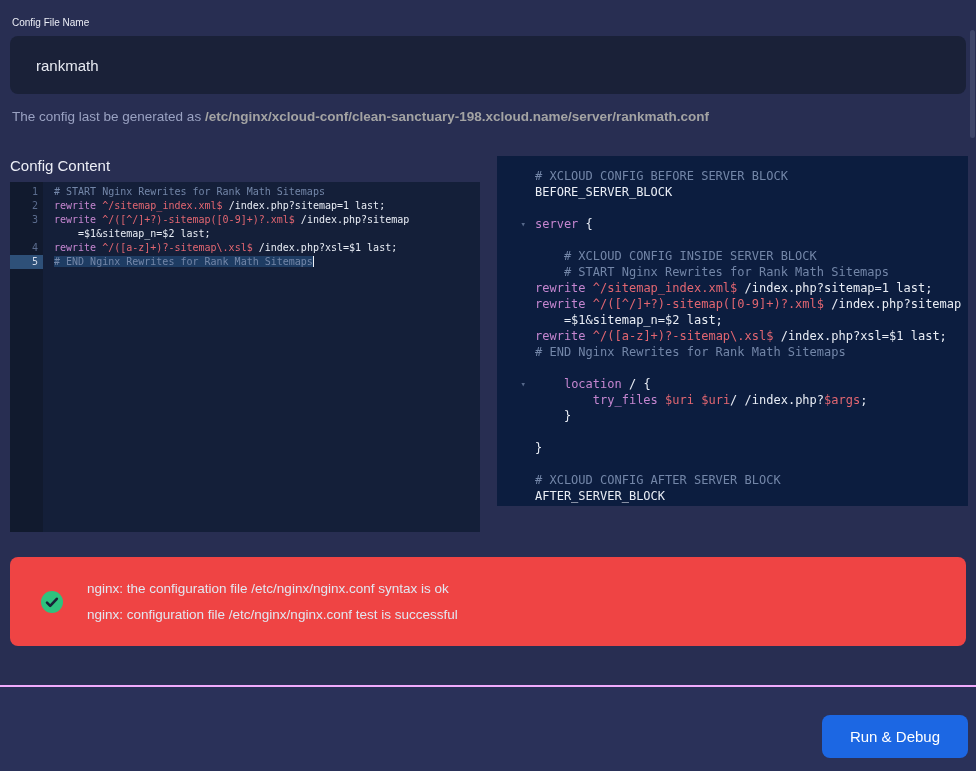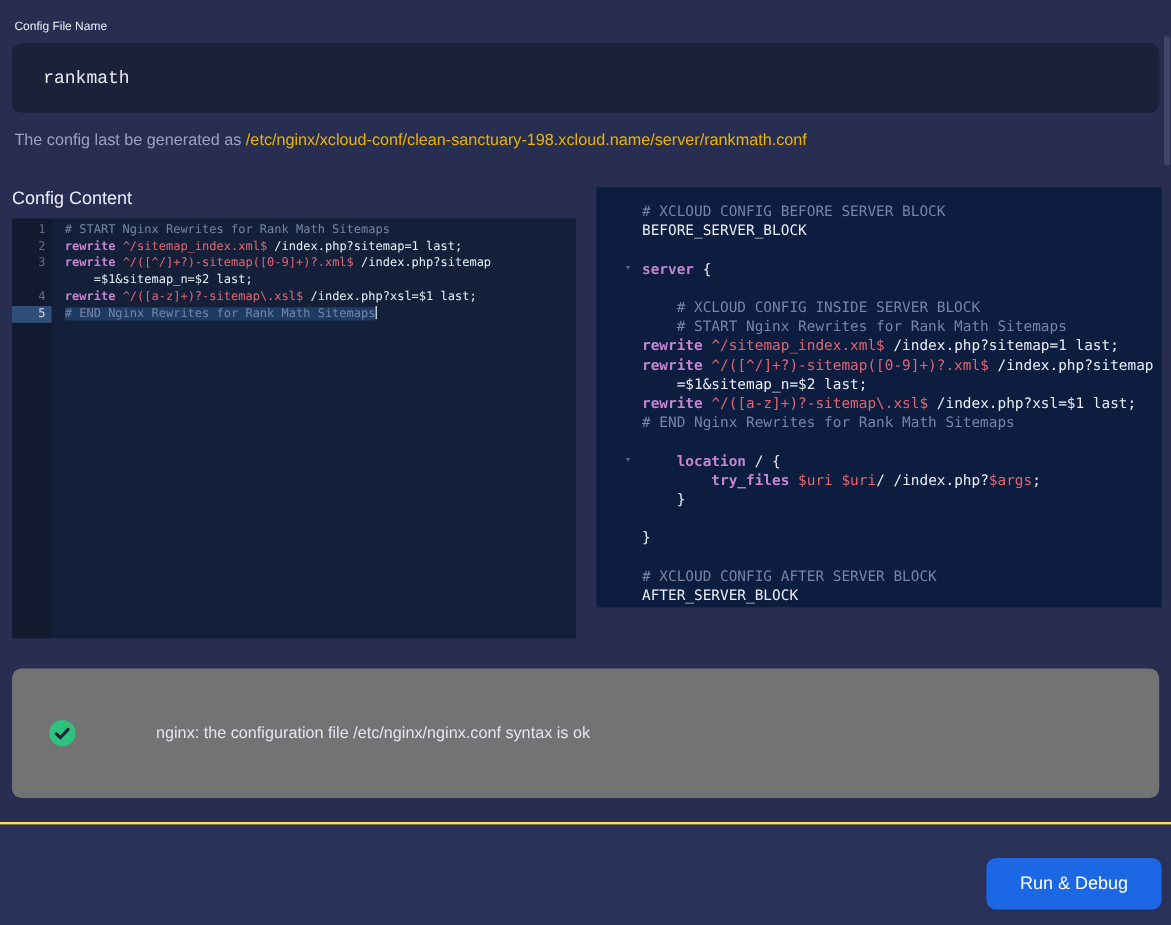--- a/index.html
+++ b/index.html
@@ -8,25 +8,25 @@
     background:#282e52;
     font-family:"Liberation Sans", sans-serif;
     color:#e8ebf4;
     overflow:hidden;
     position:relative;
   }
   .field-label { display:block; margin:12px 12px 0; font-size:10px; line-height:21px; color:#eceef6; }
   .name-input {
     display:block; margin:3px 10px 0; width:956px; height:58px;
     background:#1a2138; border:none; border-radius:8px;
-    color:#e8ebf2; font-size:15px; font-family:Liberation Mono, monospace;
+    color:#e8ebf2; font-size:15px; font-family:Liberation Sans, sans-serif;
     padding:0 26px; outline:none;
   }
   .hint { margin:14px 12px 0; font-size:13.5px; line-height:18px; color:#9aa2c2; }
-  .hint b { color:#eab308; font-weight:400;margin-top:38px; }
+  .hint b { color:#a3a3a3; font-weight:700;margin-top:38px; }
 
   .cols { display:flex; gap:17px; margin:30px 8px 0 10px; }
   .col-left { width:470px; flex:none; }
   .col-right { flex:1; min-width:0; }
   .col-label { font-size:15px; line-height:20px; color:#eceef6; margin-bottom:6px; }
 
   .editor {
     height:350px; overflow:hidden;
     font-family:"DejaVu Sans Mono", monospace;
     white-space:pre;
@@ -42,37 +42,37 @@
   .editor-left .code { padding-left:11px; }
   .editor-left .row.selected .gut { background:#2e5078; color:#d3dbe9; }
   .editor-left .selbg { background:#1e3c63; }
 
   .editor-right { background:#0c1d3f; font-size:12px; padding-top:12px; }
   .editor-right .row { height:16px; line-height:16px; }
   .editor-right .gut { width:38px; padding-right:9px; }
   .editor-right .gut.fold { color:#56688a; font-size:9px; }
 
   .c-txt { color:#e9edf5; }
-  .c-kw  { color:#c586d0;font-weight:bold; }
+  .c-kw  { color:#c586d0; }
   .c-re  { color:#e26671; }
   .c-cmt { color:#7386a8; }
   .cursor { display:inline-block; width:1.5px; height:11px; background:#eef1f7; vertical-align:-2px; }
 
   .status-box {
-    margin:25px 10px 0; width:956px; height:108px;
-    background:#737373; border-radius:8px;
-    display:flex; align-items:center; padding:0 0 0 31px;gap:43px;
+    margin:25px 10px 0; width:956px; height:89px;
+    background:#ef4444; border-radius:8px;
+    display:flex; align-items:center; padding:0 0 0 31px;
   }
   .status-icon { flex:none; width:22px; height:22px; margin-right:24px; }
   .status-lines { font-size:13.5px; line-height:18px; color:#e2e6f0; }
   .status-lines div + div { margin-top:8px; }
 
   .footer {
     position:absolute; left:0; right:0; bottom:0; top:685px;
-    background:#2a3159; border-top:2px solid #fde047;
+    background:#2a3159; border-top:2px solid #f0abfc;
     display:flex; justify-content:flex-end; align-items:flex-start;
     gap:25px; padding:28px 8px 0 0;
   }
   .btn {
     height:43px; padding:0 28px; border:none; border-radius:8px;
     font-family:"Liberation Sans", sans-serif; font-size:15px; color:#ffffff;
     cursor:pointer;
   }
   .btn-run  { background:#1c67e3; }
   .btn-save { background:#10b173; }
@@ -101,20 +101,21 @@
   </div>
 </div>
 
 <div class="status-box">
   <svg class="status-icon" viewBox="0 0 22 22">
     <circle cx="11" cy="11" r="11" fill="#2ec27e"></circle>
     <path d="M6 11.6l3.2 3.2 6.6-7" stroke="#1a2138" stroke-width="2.6" fill="none" stroke-linecap="round" stroke-linejoin="round"></path>
   </svg>
   <div class="status-lines">
     <div>nginx: the configuration file /etc/nginx/nginx.conf syntax is ok</div>
+    <div>nginx: configuration file /etc/nginx/nginx.conf test is successful</div>
   </div>
 </div>
 
 <div class="footer">
   <button class="btn btn-run">Run &amp; Debug</button>
 </div>
 
 <div class="scrollbar-thumb"></div>
 
 </body></html>

